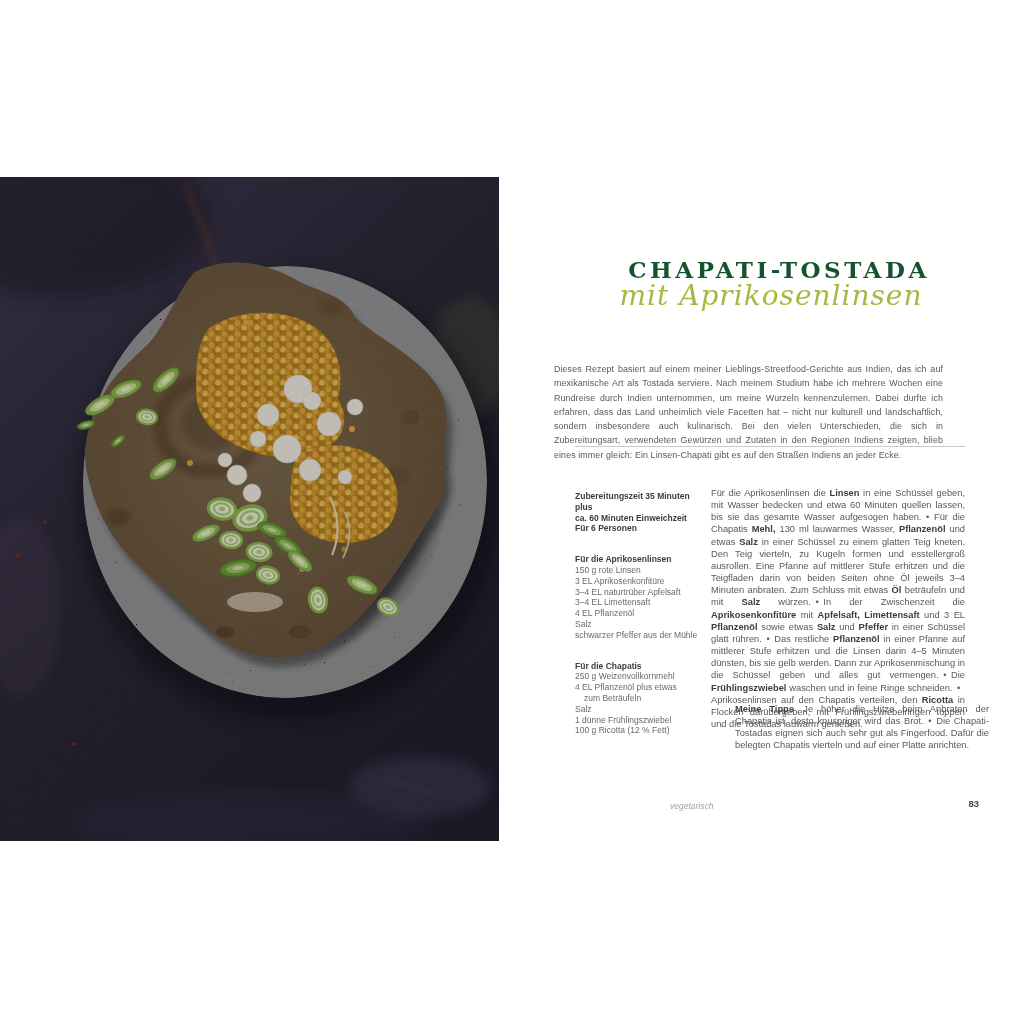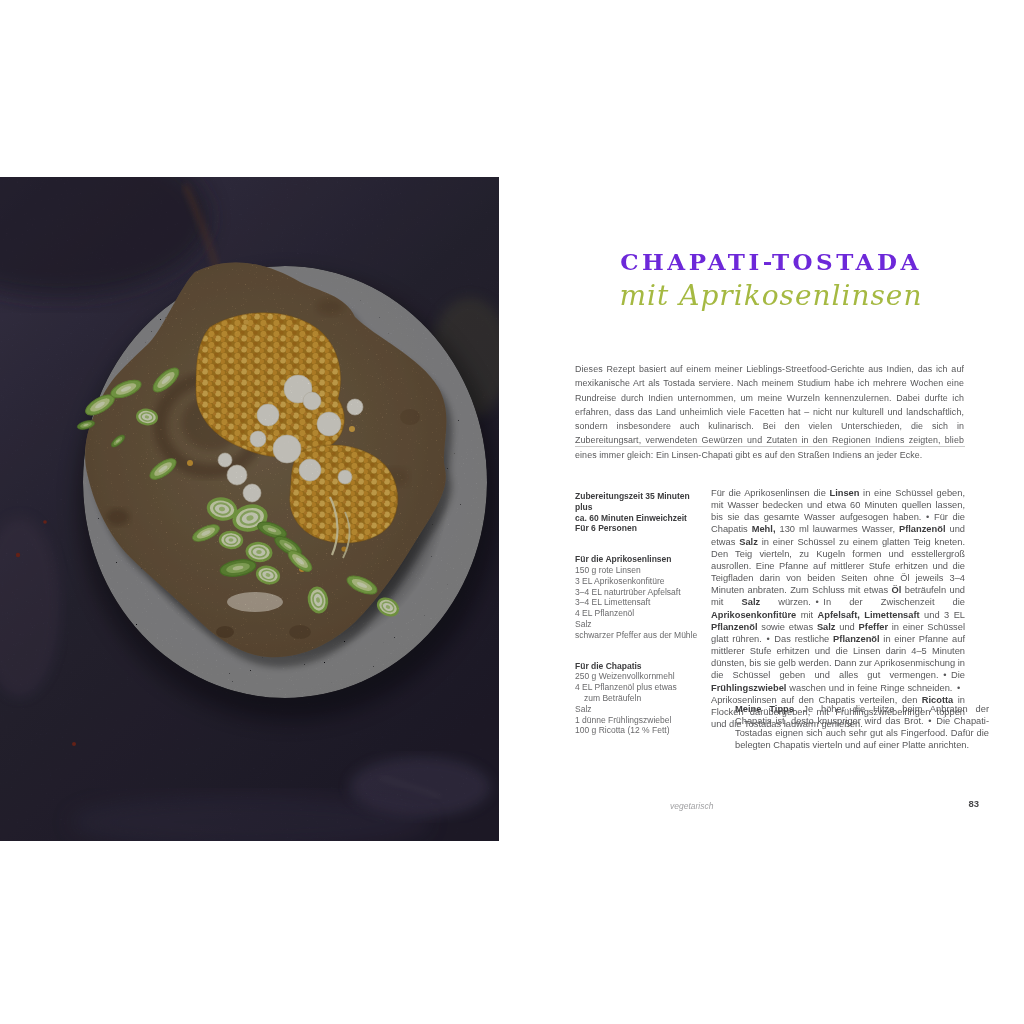--- a/index.html
+++ b/index.html
@@ -14,21 +14,21 @@
     position:absolute; left:575px; top:248px; width:392px; text-align:center;
     font-family:"DejaVu Serif", serif; font-weight:700; font-size:23px;
     letter-spacing:3.5px; color:#a5b942; white-space:nowrap;
   }
   .subtitle {
     position:absolute; left:575px; top:279px; width:392px; text-align:center;
     font-family:"DejaVu Serif", serif; font-style:italic; font-size:28px;
     letter-spacing:1px; color:#a5b942;
   }
   .intro {
-    position:absolute; left:575px; top:362px; width:389px;
+    position:absolute; left:554px; top:362px; width:389px;
     font-size:8.9px; line-height:14.3px; color:#58585a; text-align:justify;
     letter-spacing:0.1px;
   }
   .divider {
     position:absolute; left:575px; top:446px; width:390px; height:0;
     border-top:1px solid #c9c9c9;
   }
   .ingredients {
     position:absolute; left:575px; top:491px; width:132px;
     font-size:8.5px; line-height:10.8px; color:#6a6a6c;
@@ -221,21 +221,21 @@
   <g fill="#7e2a1e">
     <circle cx="18" cy="378" r="2.2"></circle>
     <circle cx="45" cy="345" r="1.8"></circle>
     <circle cx="74" cy="567" r="2"></circle>
   </g>
 
   <rect width="499" height="664" fill="#000" filter="url(#grainF)" opacity="0.16"></rect>
   <rect width="499" height="664" fill="#fff" filter="url(#grainF)" opacity="0.05"></rect>
 </svg>
 
-<h1 class="title" style="margin: 0px; color: #6d28d9;">CHAPATI-TOSTADA</h1>
+<h1 class="title" style="margin: 8px; color: #14532d;">CHAPATI-TOSTADA</h1>
 <div class="subtitle" style="color: rgb(165, 185, 66);">mit Aprikosenlinsen</div>
 
 <p class="intro" style="margin:0;">Dieses Rezept basiert auf einem meiner Lieblings-Streetfood-Gerichte aus Indien, das ich auf mexikanische Art als Tostada serviere. Nach meinem Studium habe ich mehrere Wochen eine Rundreise durch Indien unternommen, um meine Wurzeln kennenzulernen. Dabei durfte ich erfahren, dass das Land unheimlich viele Facetten hat – nicht nur kulturell und landschaftlich, sondern insbesondere auch kulinarisch. Bei den vielen Unterschieden, die sich in Zubereitungsart, verwendeten Gewürzen und Zutaten in den Regionen Indiens zeigten, blieb eines immer gleich: Ein Linsen-Chapati gibt es auf den Straßen Indiens an jeder Ecke.</p>
 
 <div class="divider"></div>
 
 <div class="ingredients">
   <div class="ing-meta">
       <div>Zubereitungszeit 35 Minuten plus</div>
       <div>ca. 60 Minuten Einweichzeit</div>

